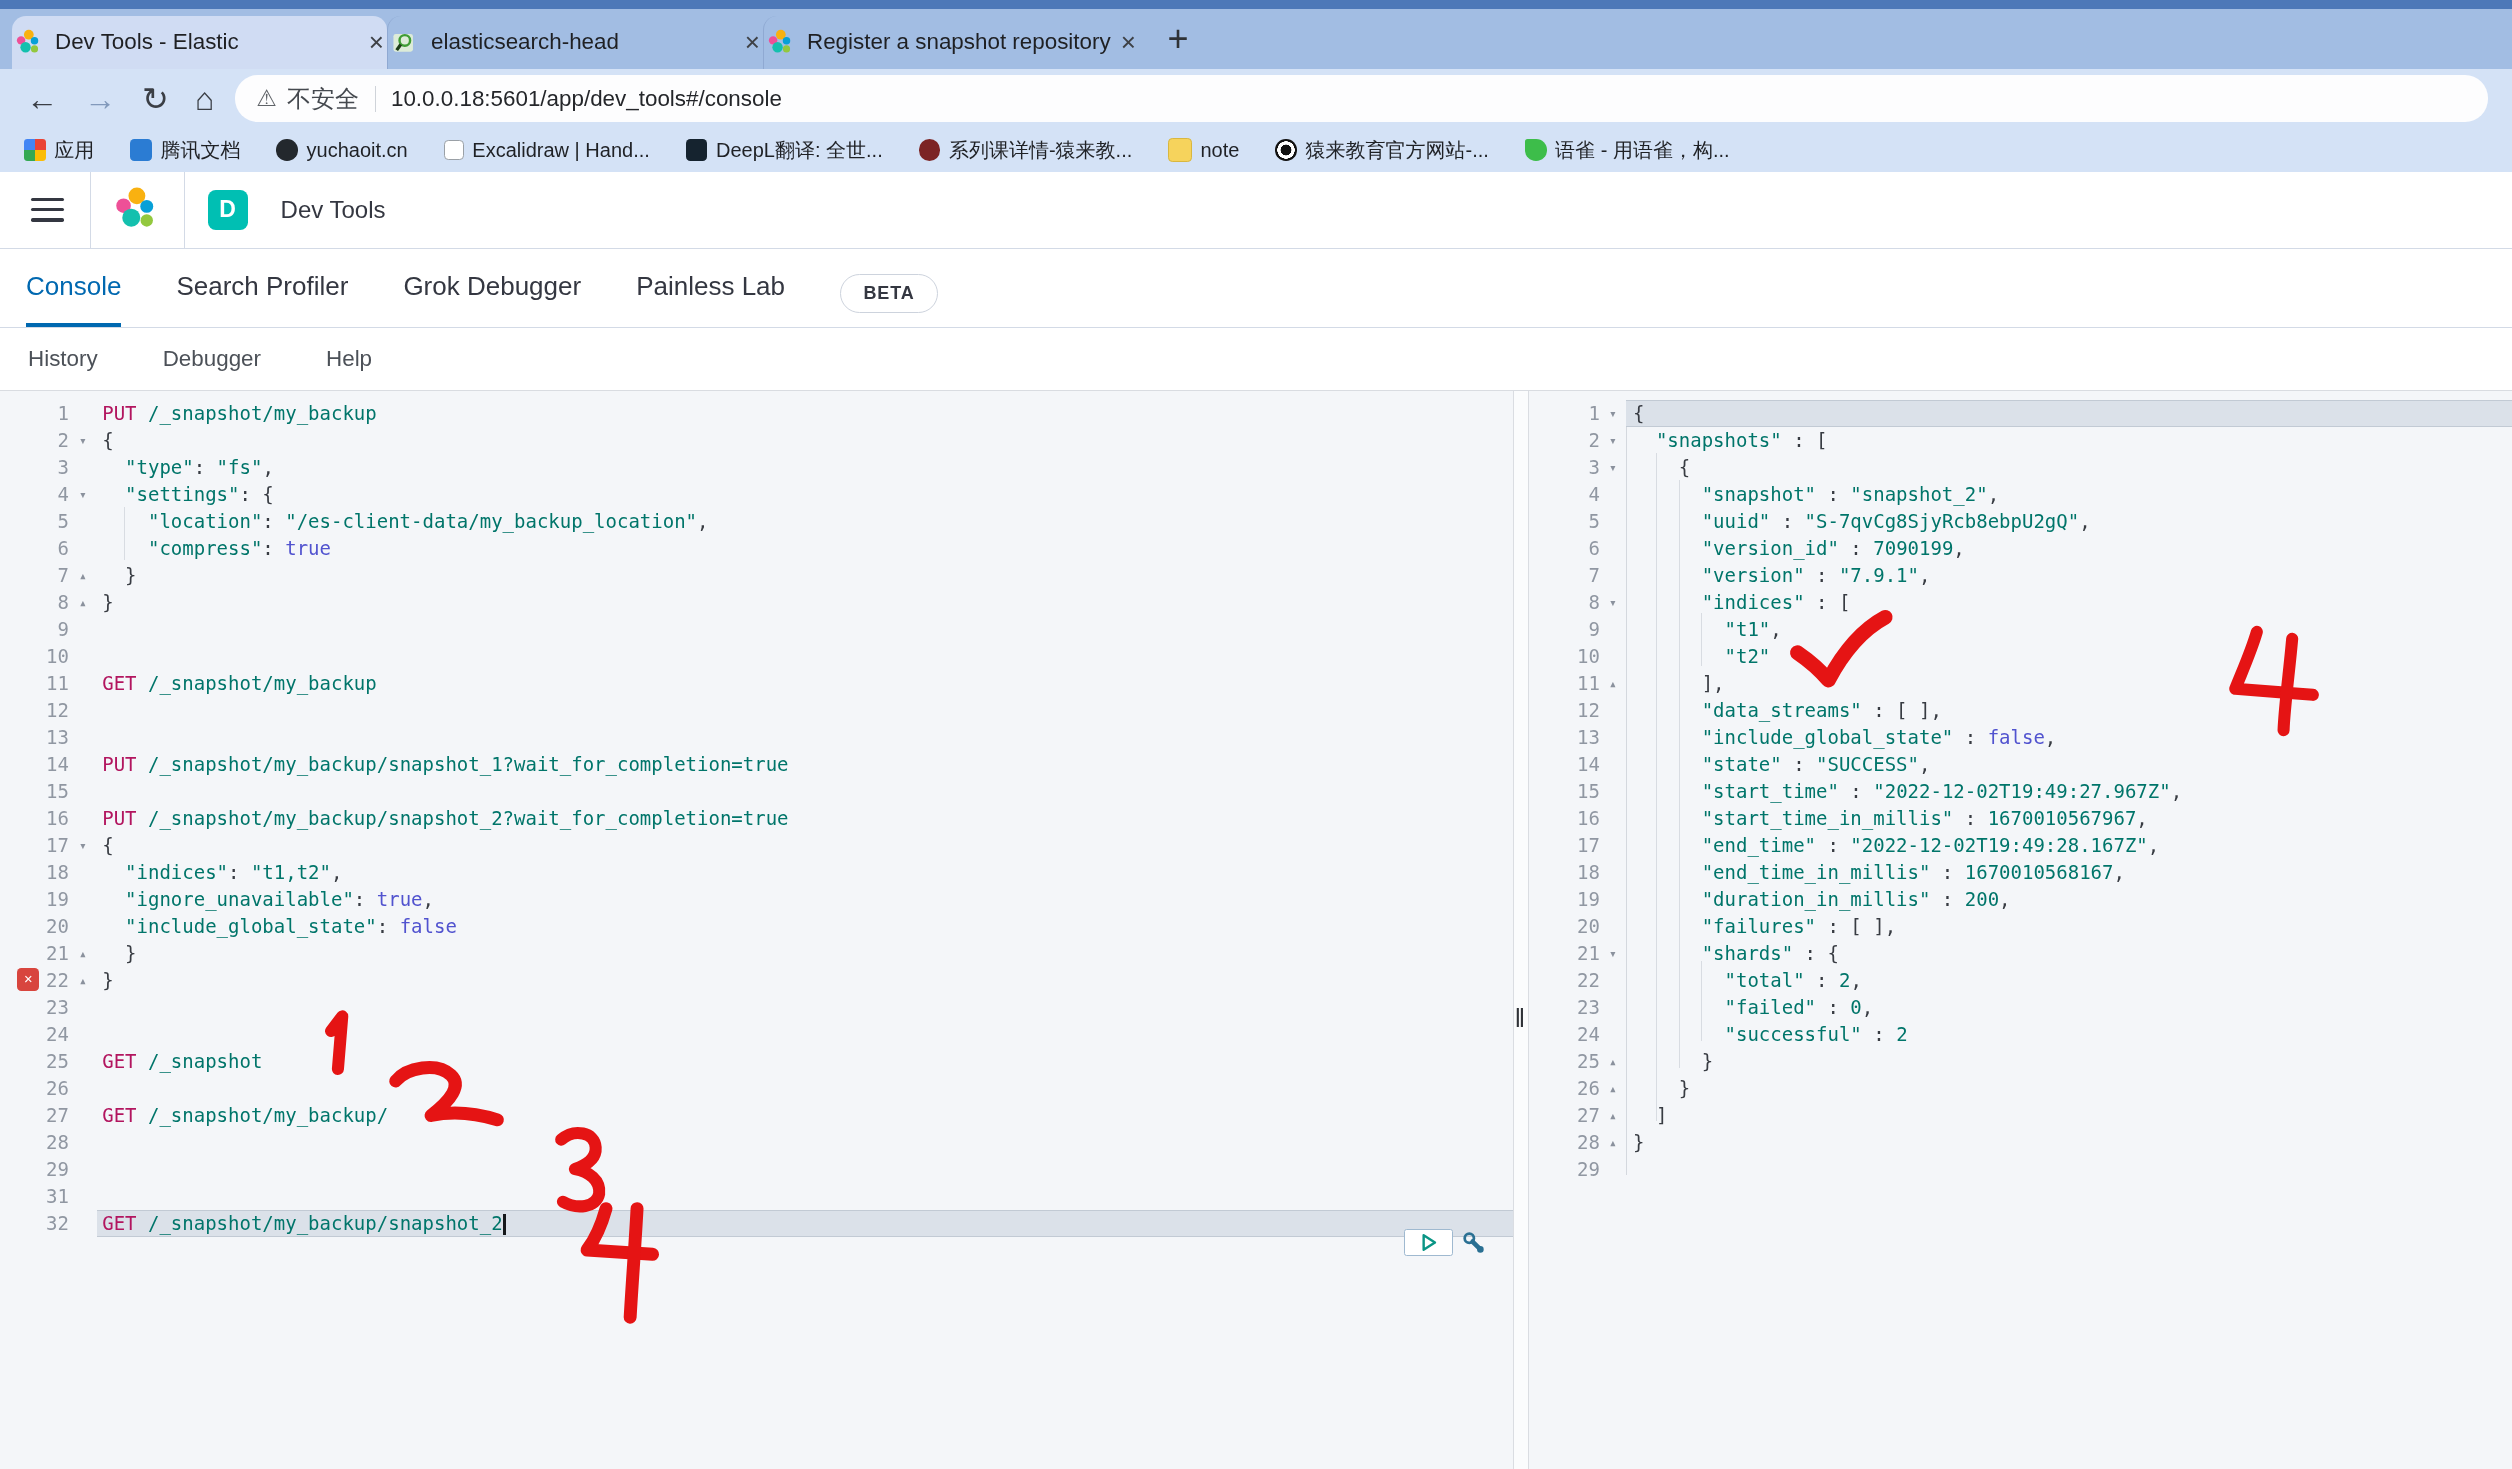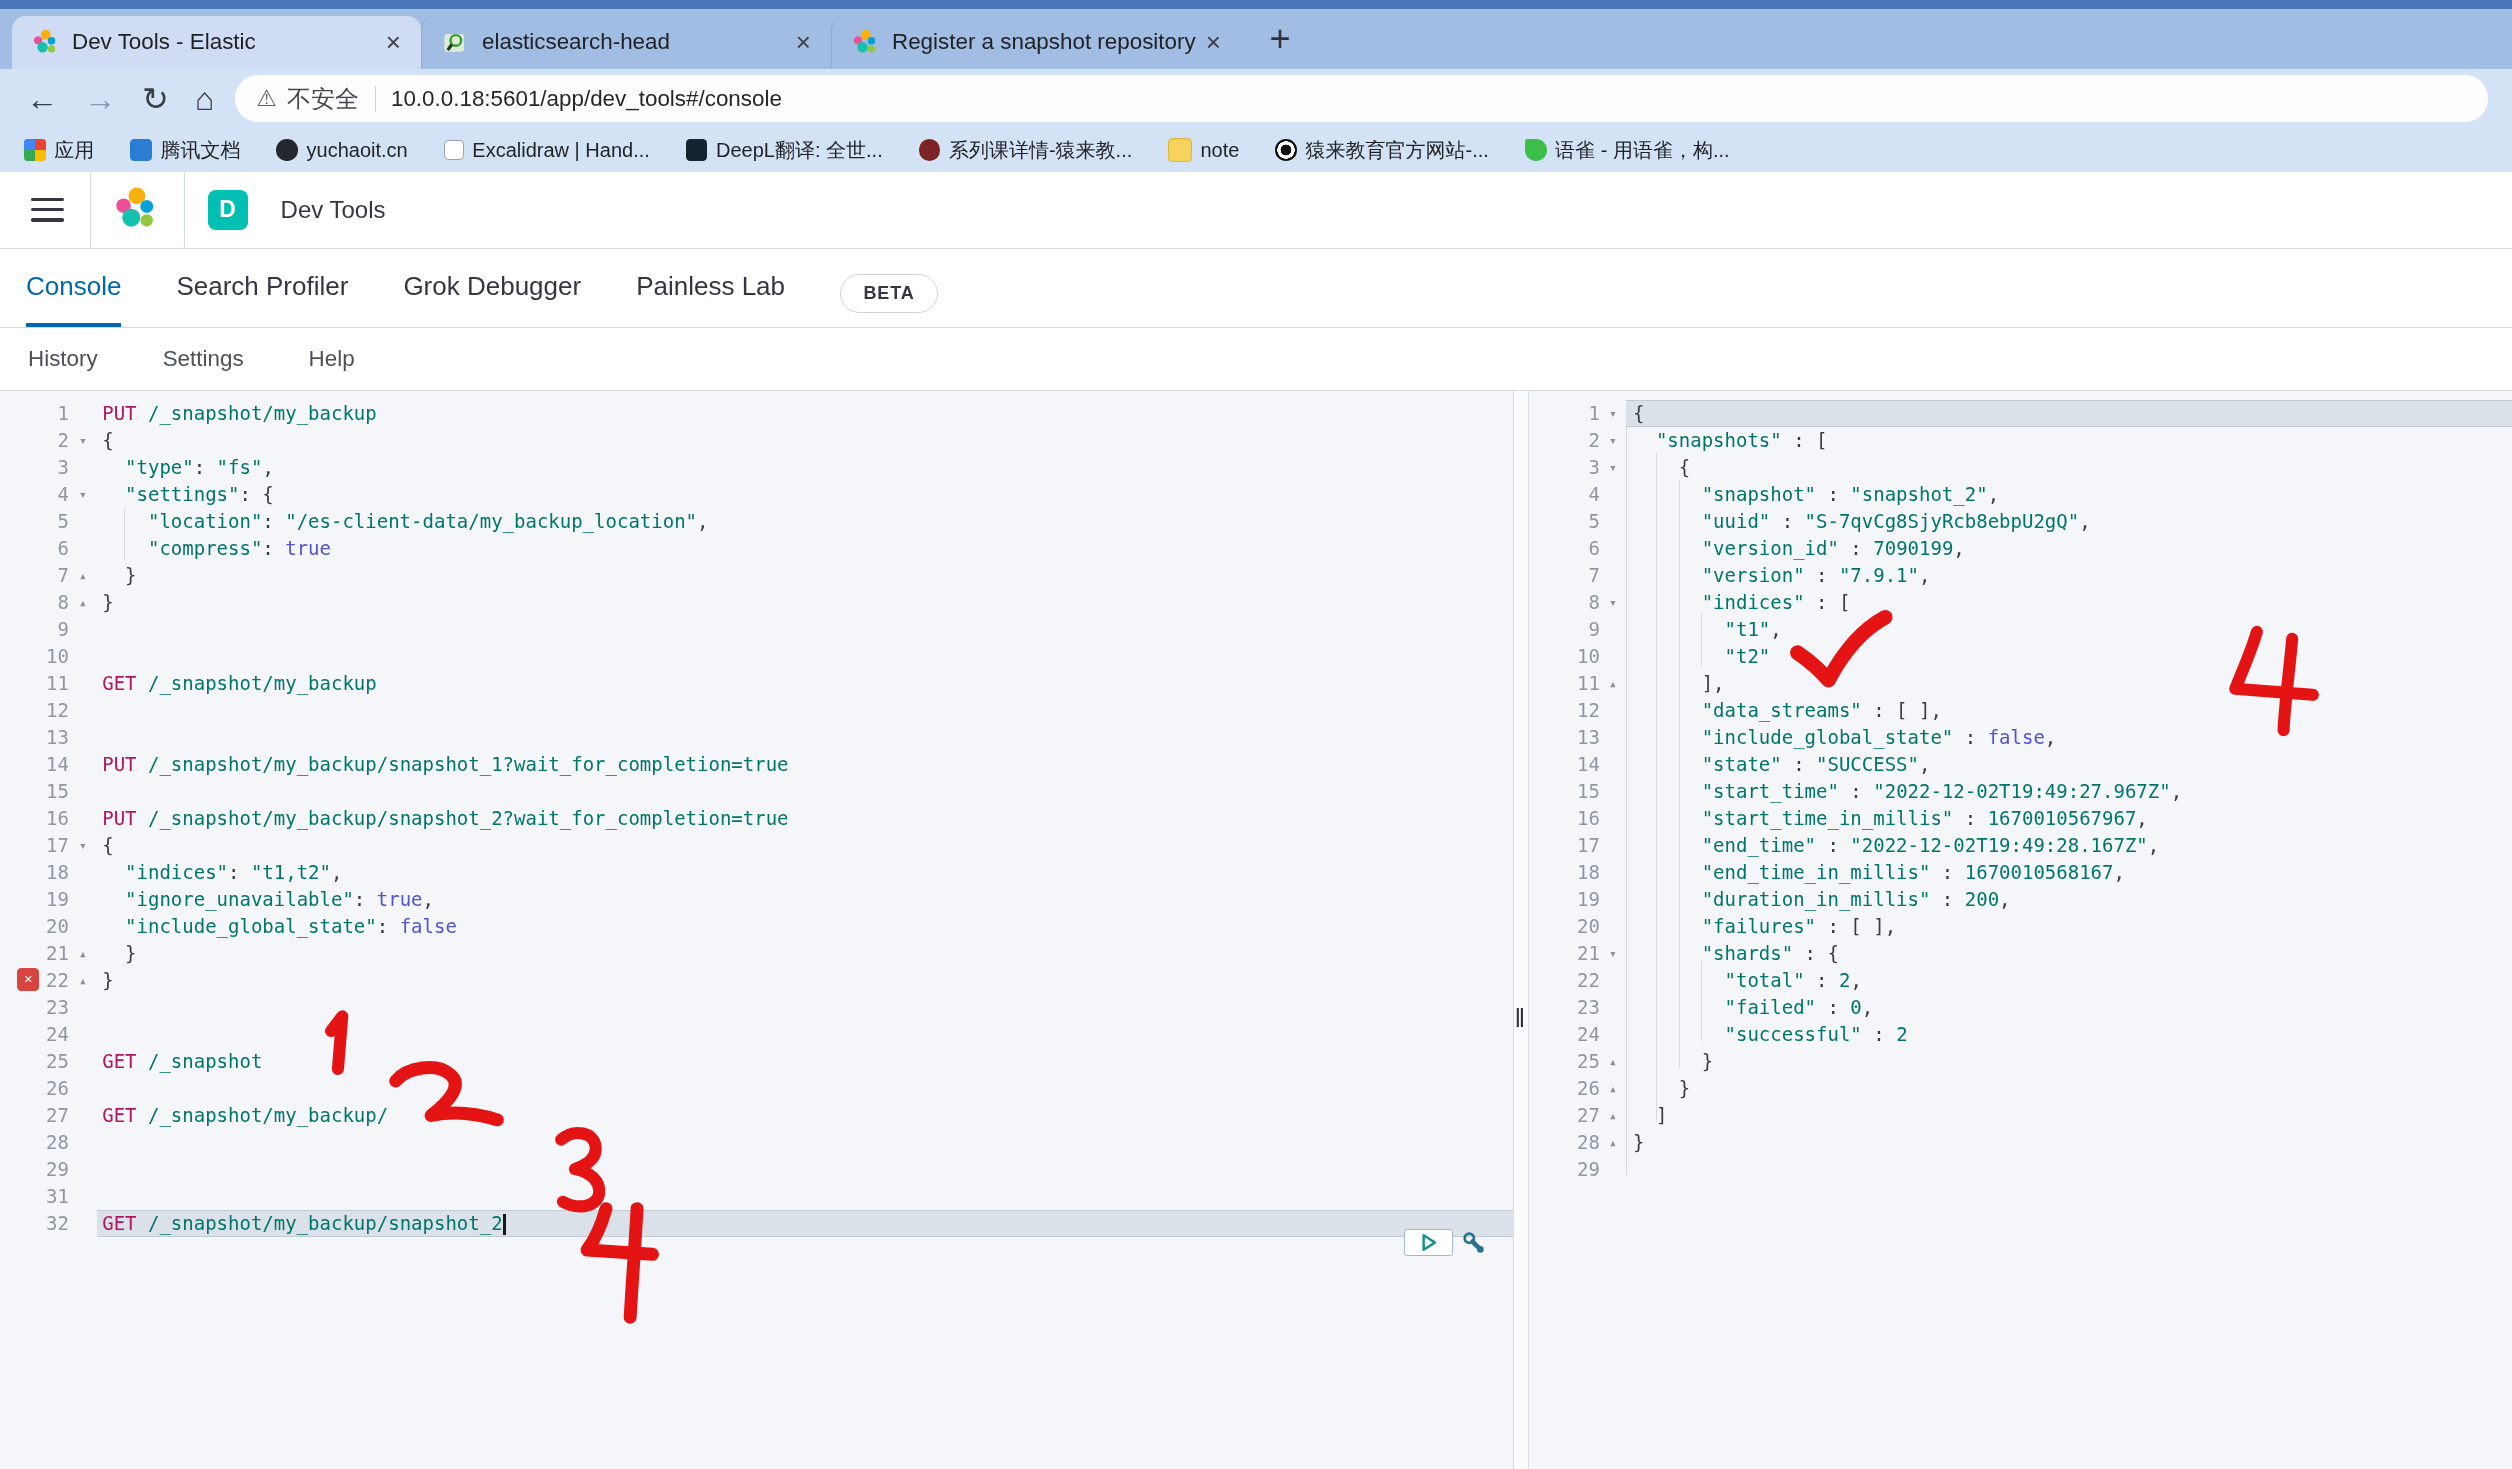--- a/index.html
+++ b/index.html
@@ -2,21 +2,21 @@
 <html style="font-size:14px"><head>
 <meta charset="utf-8">
 <style>
   html,body{margin:0;padding:0;width:2512px;height:1469px;overflow:hidden;
     font-family:"Liberation Sans",sans-serif;background:#fff;}
   #stage{position:relative;width:2512px;height:1469px;overflow:hidden;}
 
   
   .frame-top{height:8.6px;background:#4d78b8;}
   .tabbar{height:60px;background:#a2bde3;display:flex;align-items:flex-end;padding-left:12px;}
-  .btab{width:369px;height:53px;display:flex;align-items:center;padding:0 20px;
+  .btab{width:369px;height:53px;display:flex;align-items:center;padding:0 3px;
     border-radius:14px 14px 0 0;font-size:22.4px;color:#1f2023;justify-content:space-between;}
   .btab.active{background:#d0dcf3;}
   .btab:not(.active){border-left:0.9px solid #8fa9d2;}
   .btab .favicon{width:26px;height:26px;flex:none;}
   .btab .title{flex:1;overflow:hidden;white-space:nowrap;margin-left:14px;}
   .btab .close{font-size:26px;color:#3e4146;margin-left:8.6px;flex:none;}
   .newtab{width:47px;height:47px;font-size:36px;color:#2f3236;display:flex;align-items:center;
     justify-content:center;margin-left:15.5px;align-self:center;}
   .toolbar{height:60px;display:flex;align-items:center;background:#d4e2f6;}
   .navico{font-size:32px;color:#3a3e45;margin-left:26px;line-height:1;}
@@ -219,21 +219,21 @@
   <div class="kb-tabs" id="app-tabs">
       <span class="kb-tab active">Console</span>
       <span class="kb-tab">Search Profiler</span>
       <span class="kb-tab">Grok Debugger</span>
       <span class="kb-tab">Painless Lab</span>
       <span class="beta-pill">BETA</span>
     </div>
 
   <div class="kb-menu" id="console-menu">
       <span>History</span>
-      <span>Settings</span>
+      <span>Debugger</span>
       <span>Help</span>
     </div>
 
   <div class="editor-area">
     <div class="panel-left">
       <div class="guide" style="left:124px;top:116px;height:53px;"></div>
       <div class="lines" id="editor-lines">
           <div class="code-row">
             <span class="gut">1</span>
             <span class="fold"></span>

